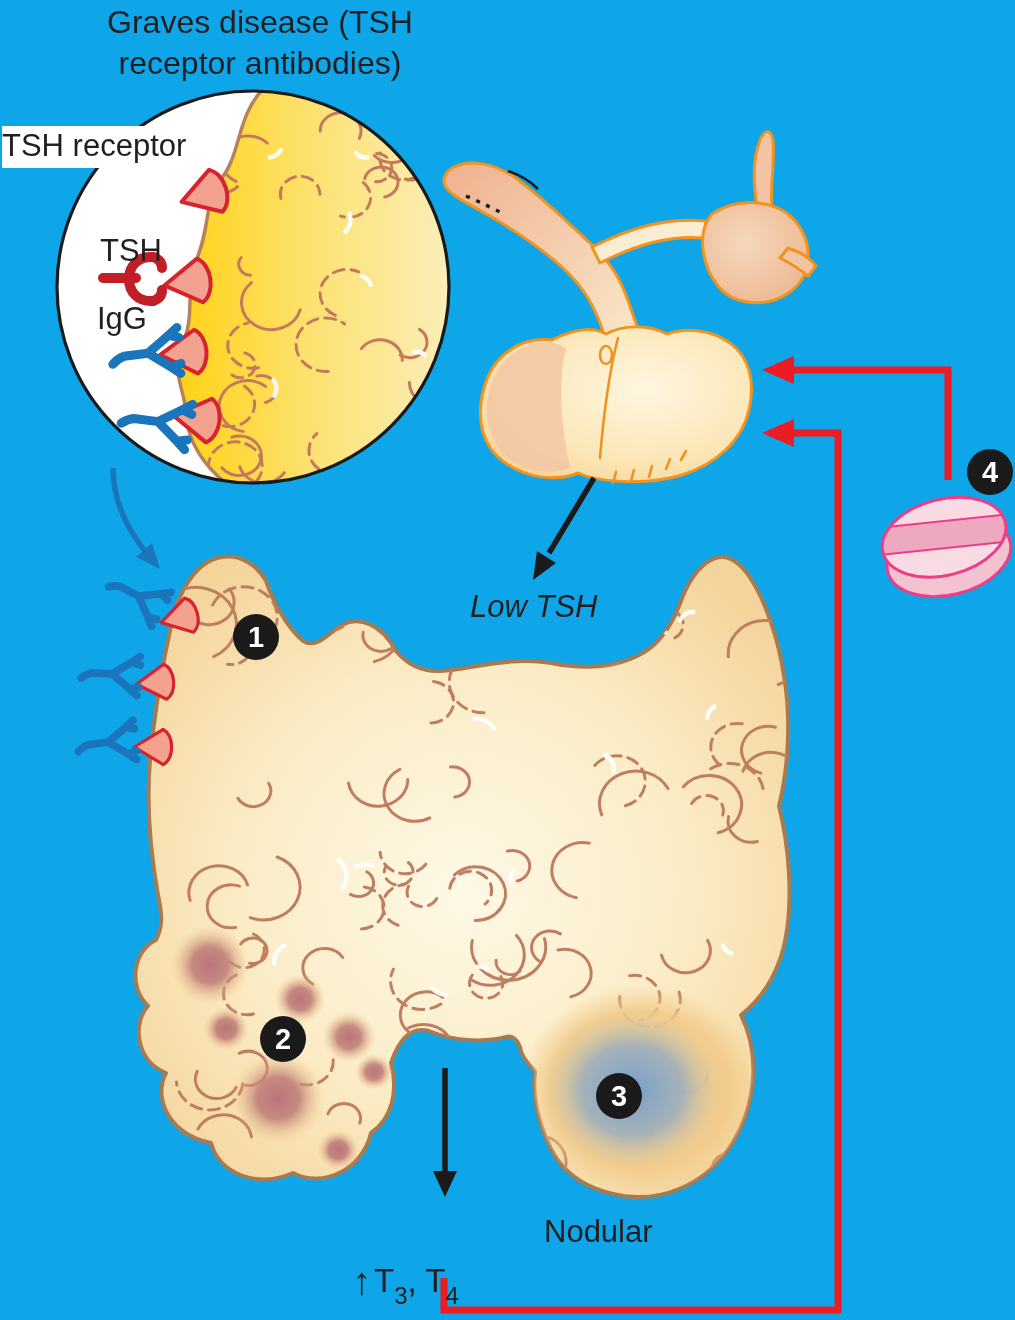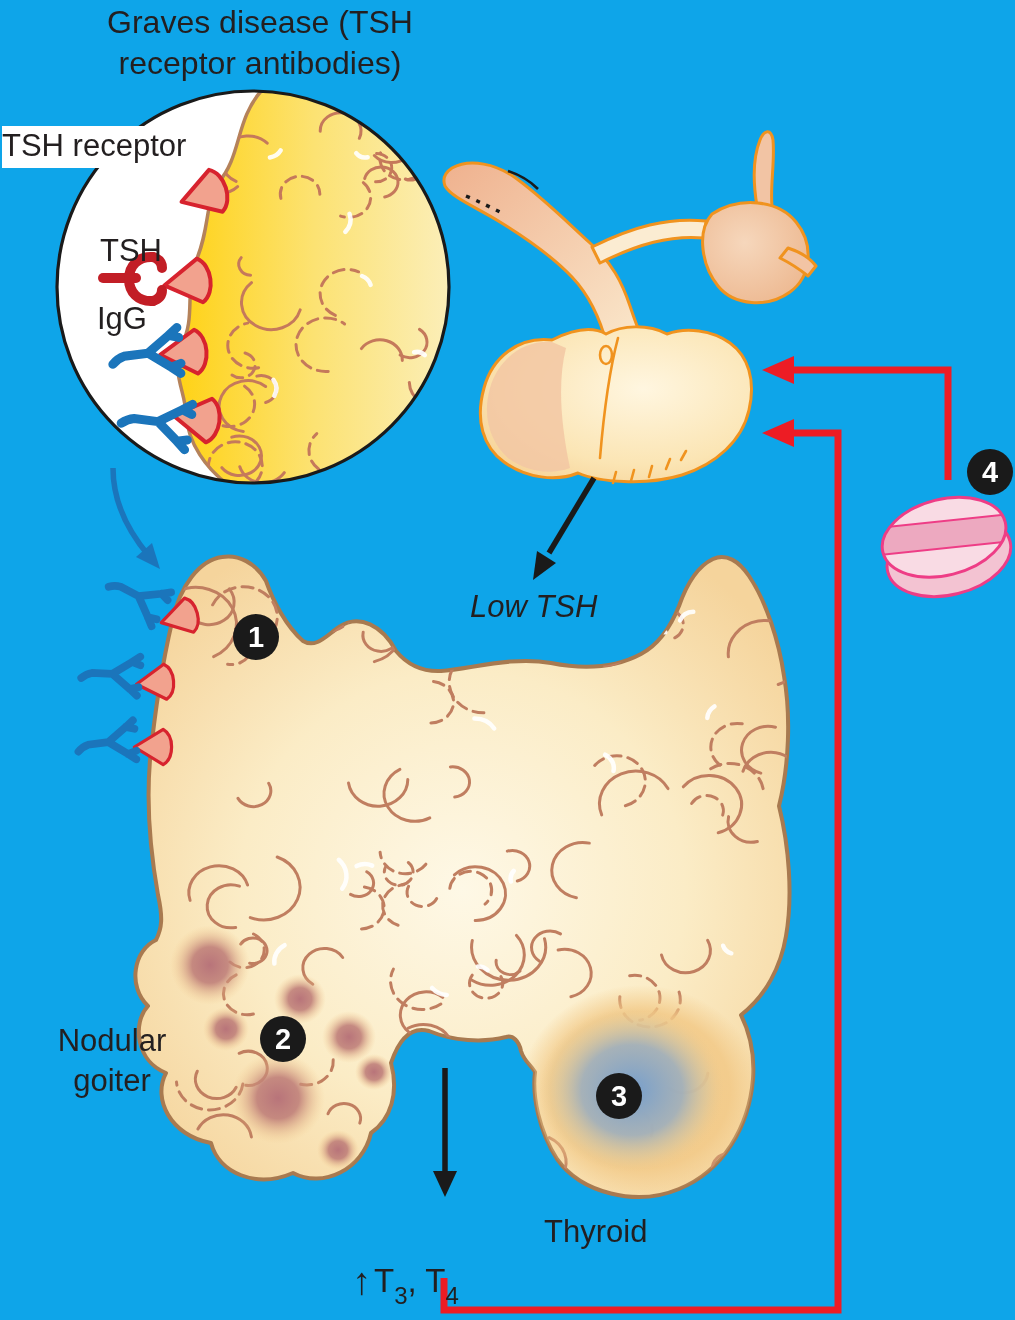--- a/index.html
+++ b/index.html
@@ -334,24 +334,22 @@
 receptor antibodies)</div>
 
 <div class="lbl whitebg" style="left:2px;top:126px;">TSH receptor</div>
 
 <div class="lbl" style="left:100px;top:231px;">TSH</div>
 
 <div class="lbl" style="left:86px;top:299px;margin-left:11px;">IgG</div>
 
 <div class="lbl" style="left:470px;top:587px;font-style:italic;">Low TSH</div>
 
-<div class="lbl center" style="left:38px;top:1021px;width:148px;">Nodular
-goiter</div>
-
-<div class="lbl" style="left:544px;top:1212px;">Thyroid</div>
+
+<div class="lbl" style="left:544px;top:1212px;">Nodular</div>
 
 <div class="lbl t3t4" style="left:352px;top:1219px;">
   <span class="uparrow">↑</span><span>T</span><sub>3</sub><span>, T</span><sub>4</sub>
 </div>
 
 
 <div class="badge" style="left:233px;top:614px;">1</div>
 <div class="badge" style="left:260px;top:1016px;">2</div>
 <div class="badge" style="left:596px;top:1073px;">3</div>
 <div class="badge" style="left:967px;top:449px;">4</div>

